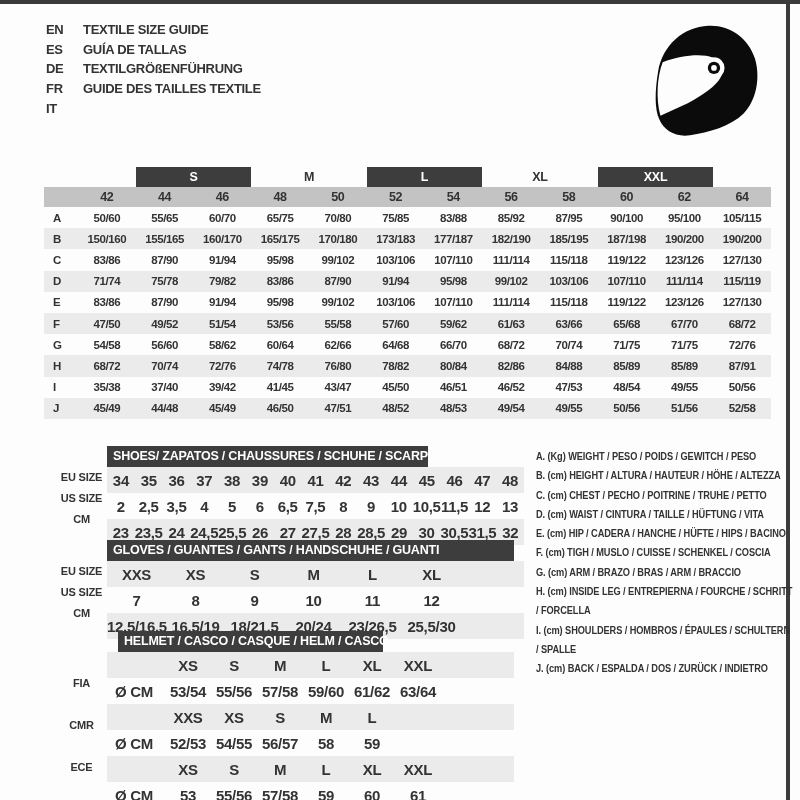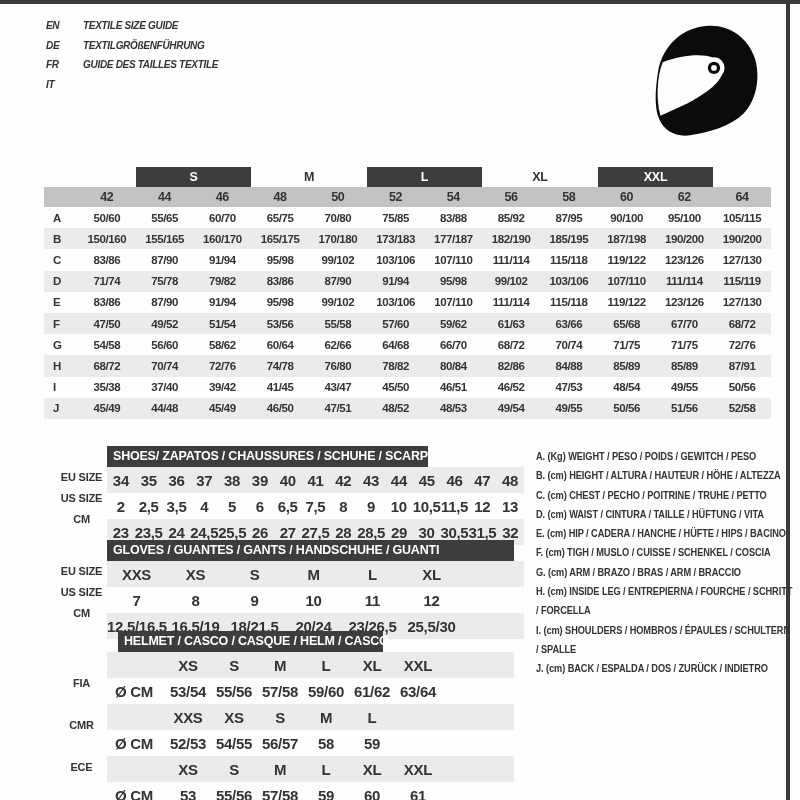--- a/index.html
+++ b/index.html
@@ -8,21 +8,21 @@
     background:#fdfdfd;color:#333;
     font-family:"Liberation Sans","DejaVu Sans",sans-serif;
     font-weight:bold;
   }
   
   .edge-top{position:absolute;left:0;top:0;width:800px;height:4px;background:#3b3b3b;}
   .edge-right{position:absolute;left:786px;top:0;width:4px;height:800px;background:#3b3b3b;}
 
   
   .lang-block{position:absolute;left:46px;top:20px;}
-  .lang-row{display:flex;height:19.6px;font-size:10px;letter-spacing:-0.3px;font-style:italic;}
+  .lang-row{display:flex;height:19.6px;align-items:center;font-size:13px;letter-spacing:-0.3px;}
   .lang-code{width:37px;}
   .helmet-icon{position:absolute;left:649px;top:22px;width:114px;height:117px;}
 
   
   .main-table{position:absolute;left:44px;top:166px;width:727px;}
   .mrow{display:grid;grid-template-columns:34px repeat(12,1fr);align-items:center;height:21.2px;}
   .ghead{height:21px;align-items:end;}
   .gcell{height:20px;line-height:20px;text-align:center;font-size:12.5px;letter-spacing:-0.2px;}
   .gdark{background:#3d3d3d;color:#fff;}
   .band{background:#c3c3c3;height:20px;font-size:12.5px;}
@@ -63,20 +63,24 @@
 
 <div class="edge-top"></div>
 <div class="edge-right"></div>
 
 <div class="lang-block" id="langBlock">
     <div class="lang-row">
       <div class="lang-code">EN</div>
       <div class="lang-text">TEXTILE SIZE GUIDE</div>
     </div>
     <div class="lang-row">
+      <div class="lang-code">ES</div>
+      <div class="lang-text">GUÍA DE TALLAS</div>
+    </div>
+    <div class="lang-row">
       <div class="lang-code">DE</div>
       <div class="lang-text">TEXTILGRÖßENFÜHRUNG</div>
     </div>
     <div class="lang-row">
       <div class="lang-code">FR</div>
       <div class="lang-text">GUIDE DES TAILLES TEXTILE</div>
     </div>
     <div class="lang-row">
       <div class="lang-code">IT</div>
     </div>

